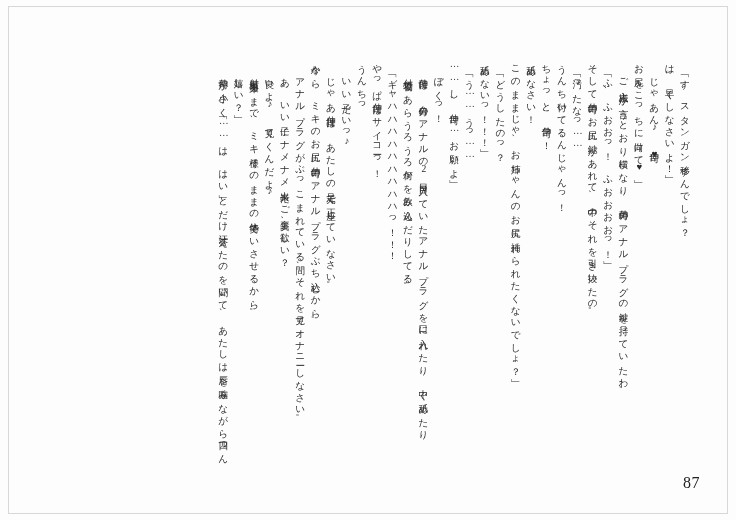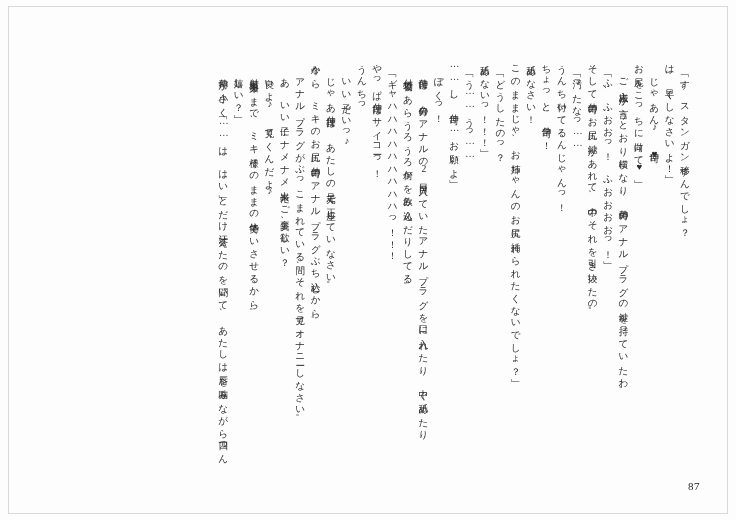--- a/index.html
+++ b/index.html
@@ -55,21 +55,21 @@
     padding-top: 0px;
     box-sizing: border-box;
   }
   .vline.indent {
     padding-top: 13px;
   }
   .page-number {
     position: absolute;
     right: 36px;
     bottom: 28px;
-    font-size: 11px;
+    font-size: 16px;
     color: #222;
     font-family: "Liberation Serif", "DejaVu Serif", serif;
     letter-spacing: 0.5px;
   }
 </style>
 </head>
 <body>
 
 <div class="page">
   <div class="page-border"></div>

